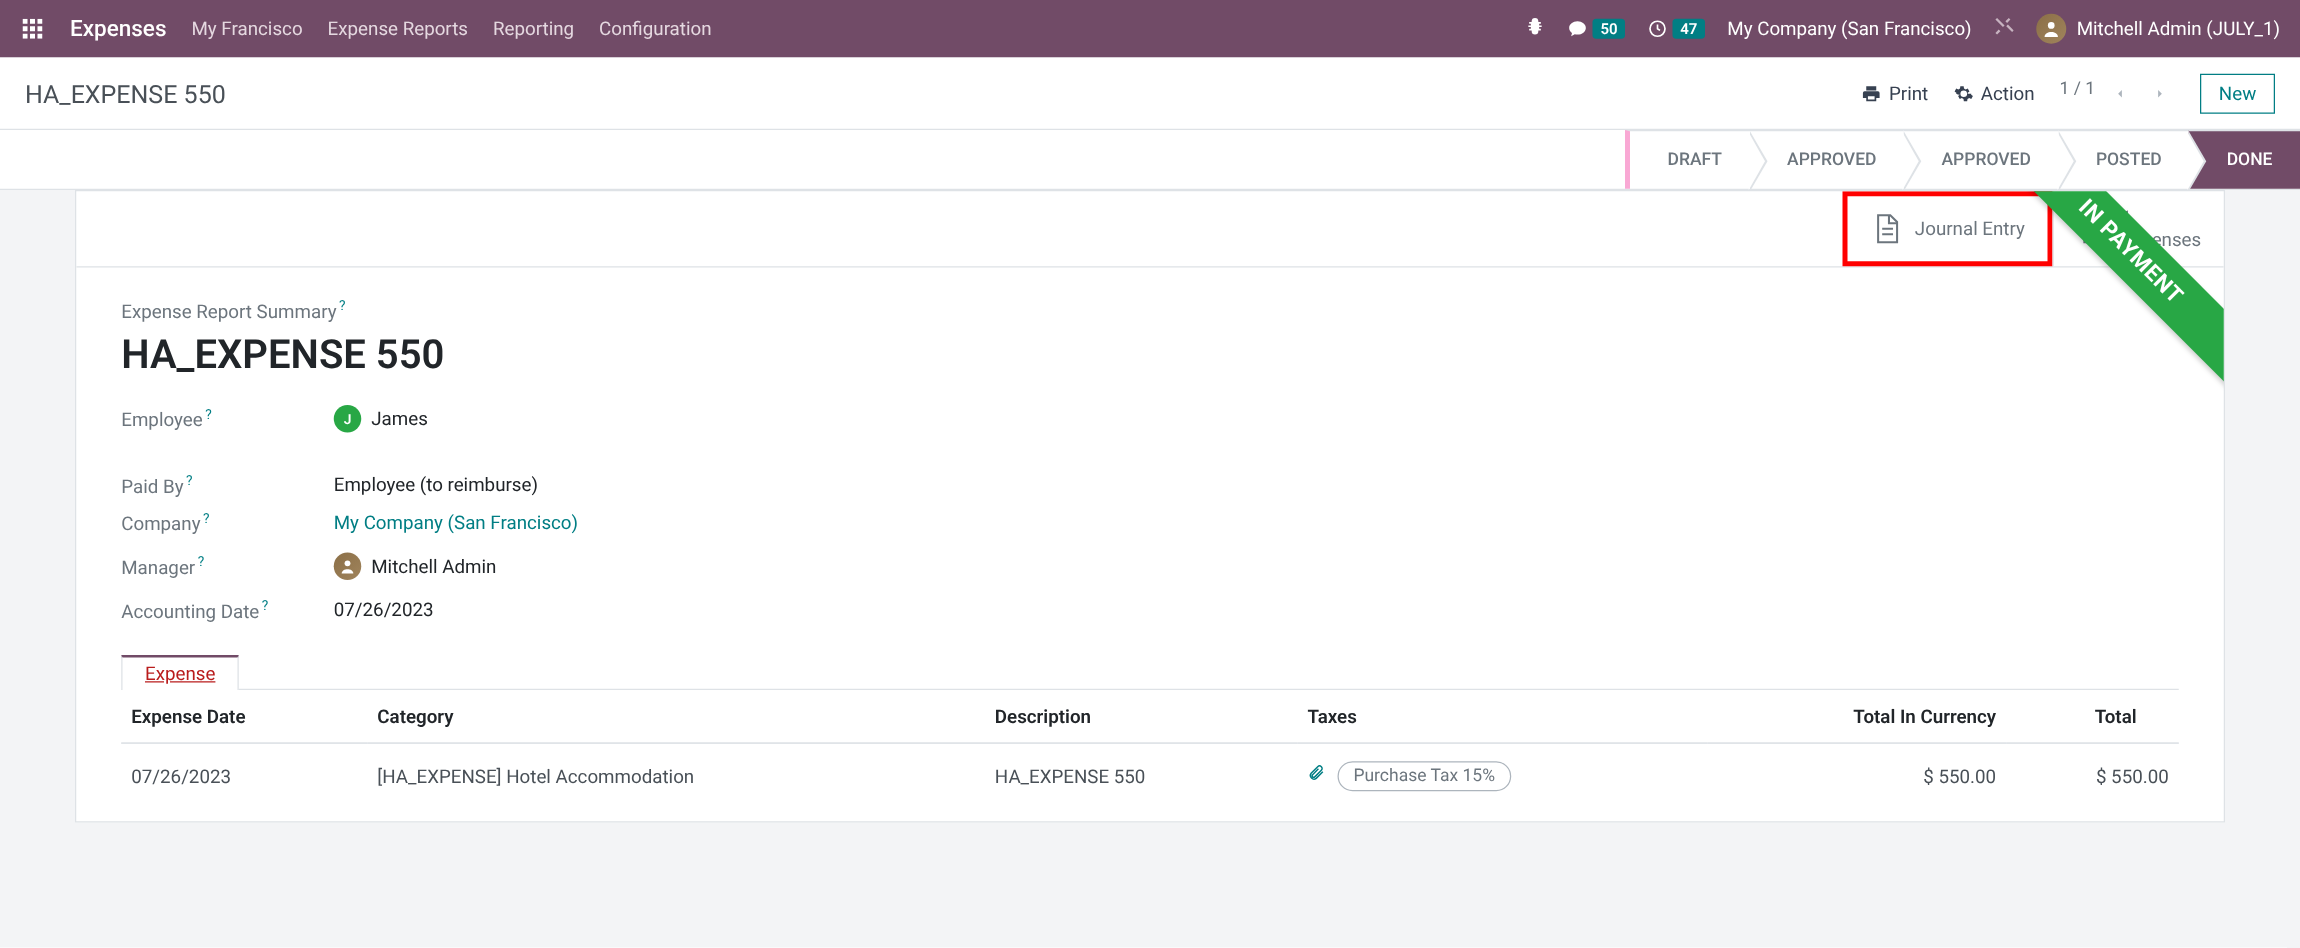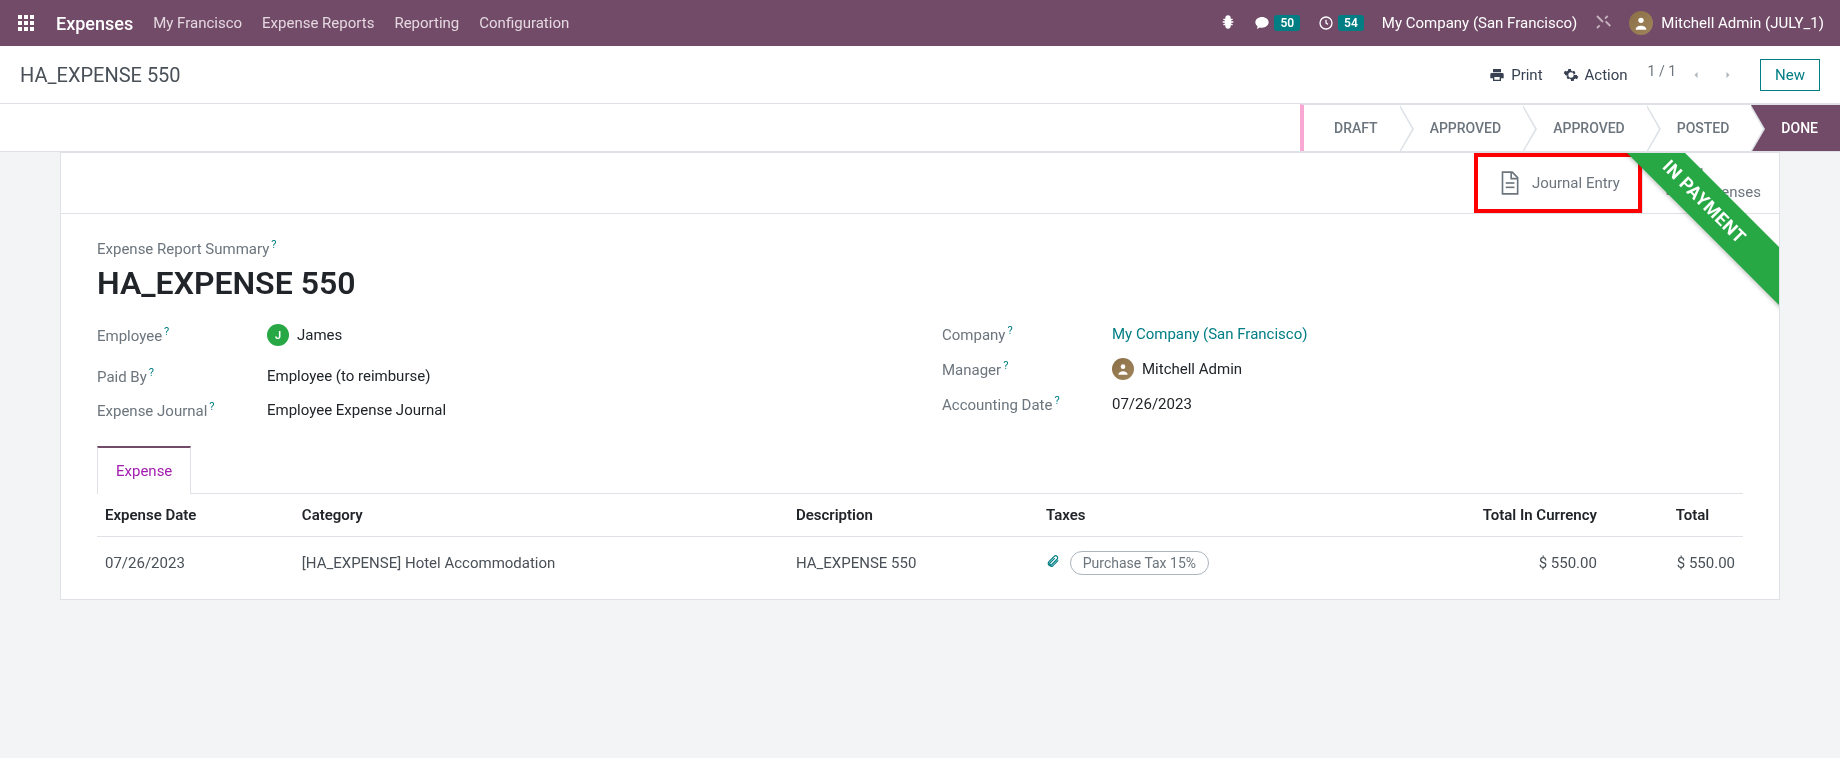--- a/index.html
+++ b/index.html
@@ -52,31 +52,31 @@
 .stat-btn.highlight { border: 4px solid #ff0000; }
 
 
 .ribbon { position: absolute; top: 28px; right: -60px; background: #28a745; color: #fff; font-weight: 700; font-size: 18px; padding: 10px 80px; transform: rotate(45deg); letter-spacing: 0.5px; z-index: 5; box-shadow: 0 2px 4px rgba(0,0,0,0.2); }
 
 
 .form-body { padding: 24px 36px 10px; }
 .summary-label { color: #6c757d; font-size: 15px; }
 .help-q { color: #017e84; font-size: 11px; vertical-align: super; margin-left: 2px; }
 .form-title { font-size: 32px; font-weight: 600; color: #212529; margin: 6px 0 22px; }
-.form-grid { display: grid; grid-template-columns: 1fr 1fr; gap: 10px 44px; }
+.form-grid { display: grid; grid-template-columns: 1fr; gap: 10px 44px; }
 .form-row { display: flex; align-items: center; }
 .form-label { width: 170px; color: #6c757d; font-size: 15px; }
 .form-value { color: #212529; font-size: 15px; display: flex; align-items: center; gap: 8px; }
 .form-value.link { color: #017e84; }
 .emp-badge { width: 22px; height: 22px; border-radius: 50%; background: #28a745; color: #fff; display: inline-flex; align-items: center; justify-content: center; font-size: 11px; font-weight: 600; }
 
 
 .tabs { margin-top: 26px; }
 .tab-list { display: flex; border-bottom: 1px solid #dee2e6; }
-.tab { padding: 14px 18px; border: 1px solid #dee2e6; border-bottom: none; background: #fff; color: #a21caf; font-size: 15px; margin-bottom: -1px; border-top: 2px solid #714b67; }
+.tab { padding: 4px 18px; border: 1px solid #dee2e6; border-bottom: none; background: #fff; color: #b91c1c; font-size: 15px; margin-bottom: -1px; border-top: 2px solid #714b67; text-decoration: underline; }
 .table { width: 100%; border-collapse: collapse; }
 .table th { text-align: left; padding: 12px 8px; font-weight: 600; color: #212529; border-bottom: 1px solid #dee2e6; font-size: 15px; }
 .table th.right, .table td.right { text-align: right; }
 .table td { padding: 14px 8px; color: #495057; font-size: 15px; vertical-align: middle; }
 .attach-icon { color: #017e84; margin-right: 6px; }
 .tax-pill { border: 1px solid #adb5bd; border-radius: 20px; padding: 3px 12px; color: #6c757d; font-size: 14px; display: inline-block; }
 .settings-icon { width: 16px; height: 16px; fill: #6c757d; vertical-align: middle; margin-left: 6px; }
 </style>
 </head>
 <body>
@@ -110,21 +110,21 @@
       <svg class="nav-icon" viewBox="0 0 24 24">
           <path d="M12 3C6.5 3 2 6.6 2 11c0 2.4 1.3 4.5 3.4 6l-1 4 4.3-2.3c1 .2 2.1.3 3.3.3 5.5 0 10-3.6 10-8s-4.5-8-10-8z"></path>
         </svg>
       <span class="badge">50</span>
     </span>
     <span class="badge-group">
       <svg class="nav-icon" viewBox="0 0 24 24">
           <circle cx="12" cy="12" r="9" fill="none" stroke="#fff" stroke-width="2"></circle>
           <path d="M12 7v5l3 2" stroke="#fff" stroke-width="2" fill="none"></path>
         </svg>
-      <span class="badge">54</span>
+      <span class="badge">47</span>
     </span>
     <span class="nav-link" style="color:#fff">My Company (San Francisco)</span>
     <span><svg class="nav-icon" viewBox="0 0 24 24" style="fill:#c7b3c0">
           <path d="M22 19l-7-7 2-2 7 7-2 2zm-11-6L2 4l2-2 9 9-2 2zm3-7l4-4 2 2-4 4-2-2zM6 16l-4 4 2 2 4-4-2-2z"></path>
         </svg></span>
     <span class="user-info">
       <span class="avatar-img">
         <svg viewBox="0 0 24 24" width="16" height="16">
             <circle cx="12" cy="8" r="4" fill="#fff"></circle>
             <path d="M4 22c0-4 4-6 8-6s8 2 8 6" fill="#fff"></path>
@@ -215,27 +215,23 @@
 
       <div class="form-grid">
         <div>
           <div class="form-row">
             <span class="form-label"><span>Employee</span><span class="help-q">?</span></span>
             <span class="form-value">
               <span class="emp-badge">J</span>
               <span>James</span>
             </span>
           </div>
-          <div class="form-row" style="margin-top:20px">
+          <div class="form-row" style="margin-top:32px">
             <span class="form-label"><span>Paid By</span><span class="help-q">?</span></span>
             <span class="form-value">Employee (to reimburse)</span>
-          </div>
-          <div class="form-row" style="margin-top:14px">
-            <span class="form-label"><span>Expense Journal</span><span class="help-q">?</span></span>
-            <span class="form-value">Employee Expense Journal</span>
           </div>
         </div>
         <div>
           <div class="form-row">
             <span class="form-label"><span>Company</span><span class="help-q">?</span></span>
             <span class="form-value link">My Company (San Francisco)</span>
           </div>
           <div class="form-row" style="margin-top:14px">
             <span class="form-label"><span>Manager</span><span class="help-q">?</span></span>
             <span class="form-value">

